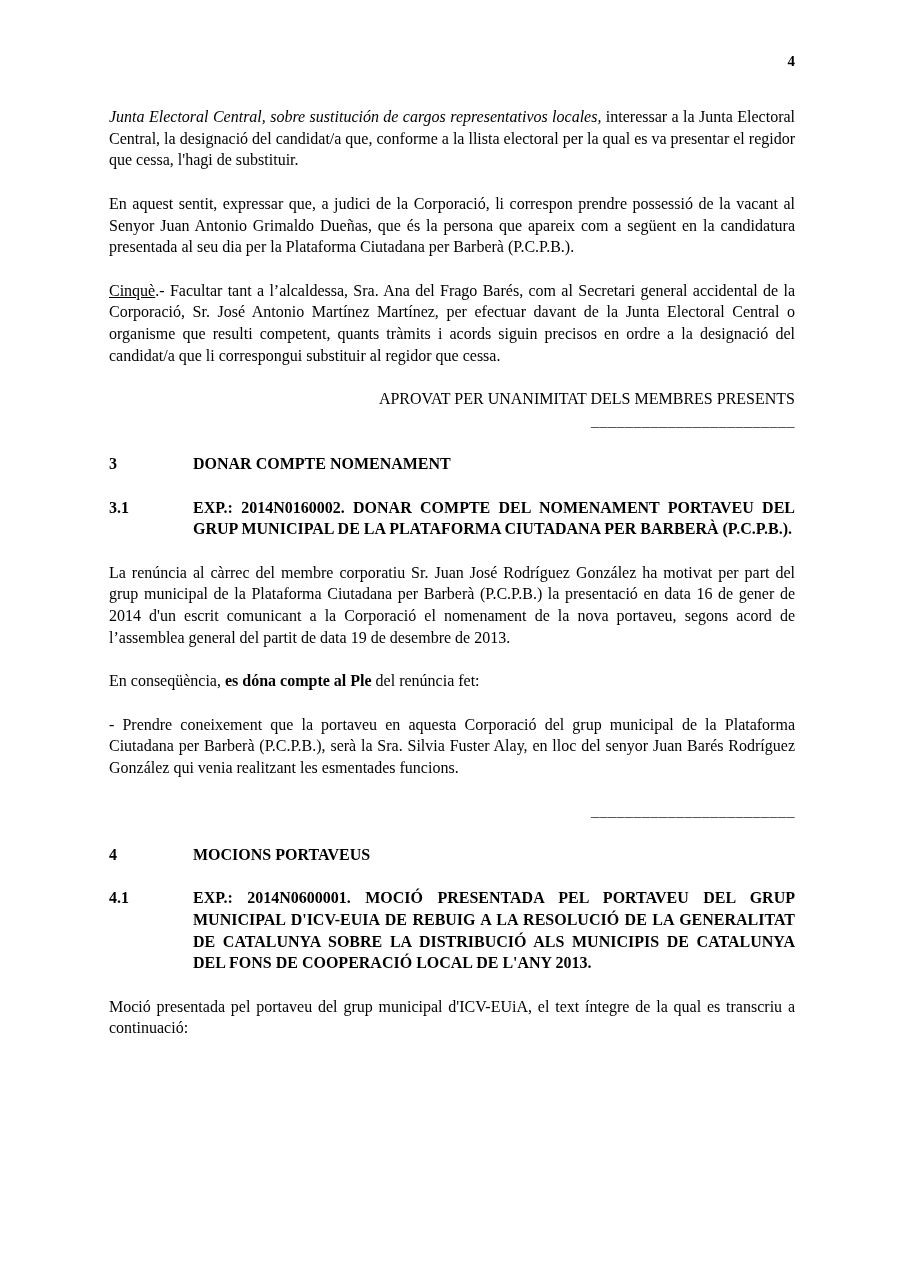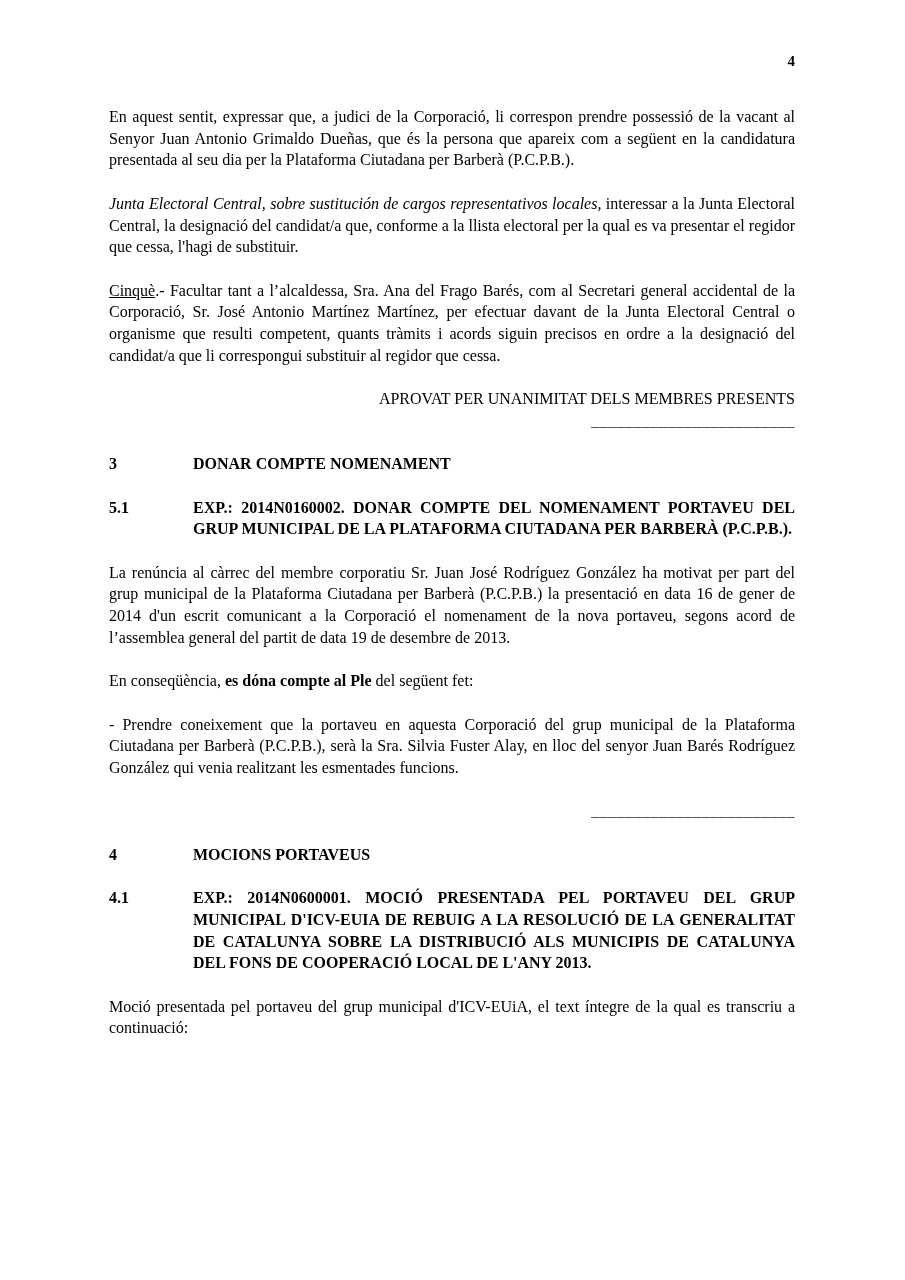--- a/index.html
+++ b/index.html
@@ -73,44 +73,44 @@
 </style>
 </head>
 <body>
 
 <div class="page">
 
   <div class="page-number">4</div>
 
   <div class="content">
 
+    <p class="para"><span class="italic">Junta Electoral Central, sobre sustitución de cargos representativos locales,</span><span>  interessar a la Junta Electoral Central, la designació del candidat/a que, conforme a la llista electoral per la qual es va presentar el regidor que cessa, l'hagi de substituir.</span></p>
+
     <p class="para">En aquest sentit, expressar que, a judici de la Corporació, li correspon prendre possessió de la vacant al Senyor Juan Antonio Grimaldo Dueñas, que és la persona que apareix com a següent en la candidatura presentada al seu dia per la Plataforma Ciutadana per Barberà (P.C.P.B.).</p>
-
-    <p class="para"><span class="italic">Junta Electoral Central, sobre sustitución de cargos representativos locales,</span><span>  interessar a la Junta Electoral Central, la designació del candidat/a que, conforme a la llista electoral per la qual es va presentar el regidor que cessa, l'hagi de substituir.</span></p>
 
     <p class="para"><span class="underline">Cinquè</span><span>.- Facultar tant a l’alcaldessa, Sra. Ana del Frago Barés, com al Secretari general accidental de la Corporació, Sr. José Antonio Martínez Martínez, per efectuar davant de la Junta Electoral Central o organisme que resulti competent, quants tràmits i acords siguin precisos en ordre a la designació del candidat/a que li correspongui substituir al regidor que cessa.</span></p>
 
     <div class="center-block">
       <div class="center-line">APROVAT PER UNANIMITAT DELS MEMBRES PRESENTS</div>
       <div class="sep-line">________________________</div>
     </div>
 
     <div class="heading">
       <span class="num">3</span>
       <span class="title">DONAR COMPTE NOMENAMENT</span>
     </div>
 
     <div class="heading">
-      <span class="num">5.1</span>
+      <span class="num">3.1</span>
       <span class="title">EXP.: 2014N0160002. DONAR COMPTE DEL NOMENAMENT PORTAVEU DEL GRUP MUNICIPAL DE LA PLATAFORMA CIUTADANA PER BARBERÀ (P.C.P.B.).</span>
     </div>
 
     <p class="para">La renúncia al càrrec del membre corporatiu Sr. Juan José Rodríguez González ha motivat per part del grup municipal de la Plataforma Ciutadana per Barberà (P.C.P.B.)  la presentació en data 16 de gener de 2014 d'un escrit comunicant a la Corporació el nomenament de la nova portaveu, segons acord de l’assemblea general del partit de data 19 de desembre de 2013.</p>
 
-    <p class="para"><span>En conseqüència, </span><span class="bold">es dóna compte al Ple</span><span> del següent fet:</span></p>
+    <p class="para"><span>En conseqüència, </span><span class="bold">es dóna compte al Ple</span><span> del renúncia fet:</span></p>
 
     <p class="para">- Prendre coneixement que la portaveu en aquesta Corporació del grup municipal de la Plataforma Ciutadana per Barberà (P.C.P.B.), serà la Sra. Silvia Fuster Alay, en lloc del senyor Juan Barés Rodríguez González qui venia realitzant les esmentades funcions.</p>
 
     <div class="center-block">
       <div class="sep-line">________________________</div>
     </div>
 
     <div class="heading">
       <span class="num">4</span>
       <span class="title">MOCIONS PORTAVEUS</span>

